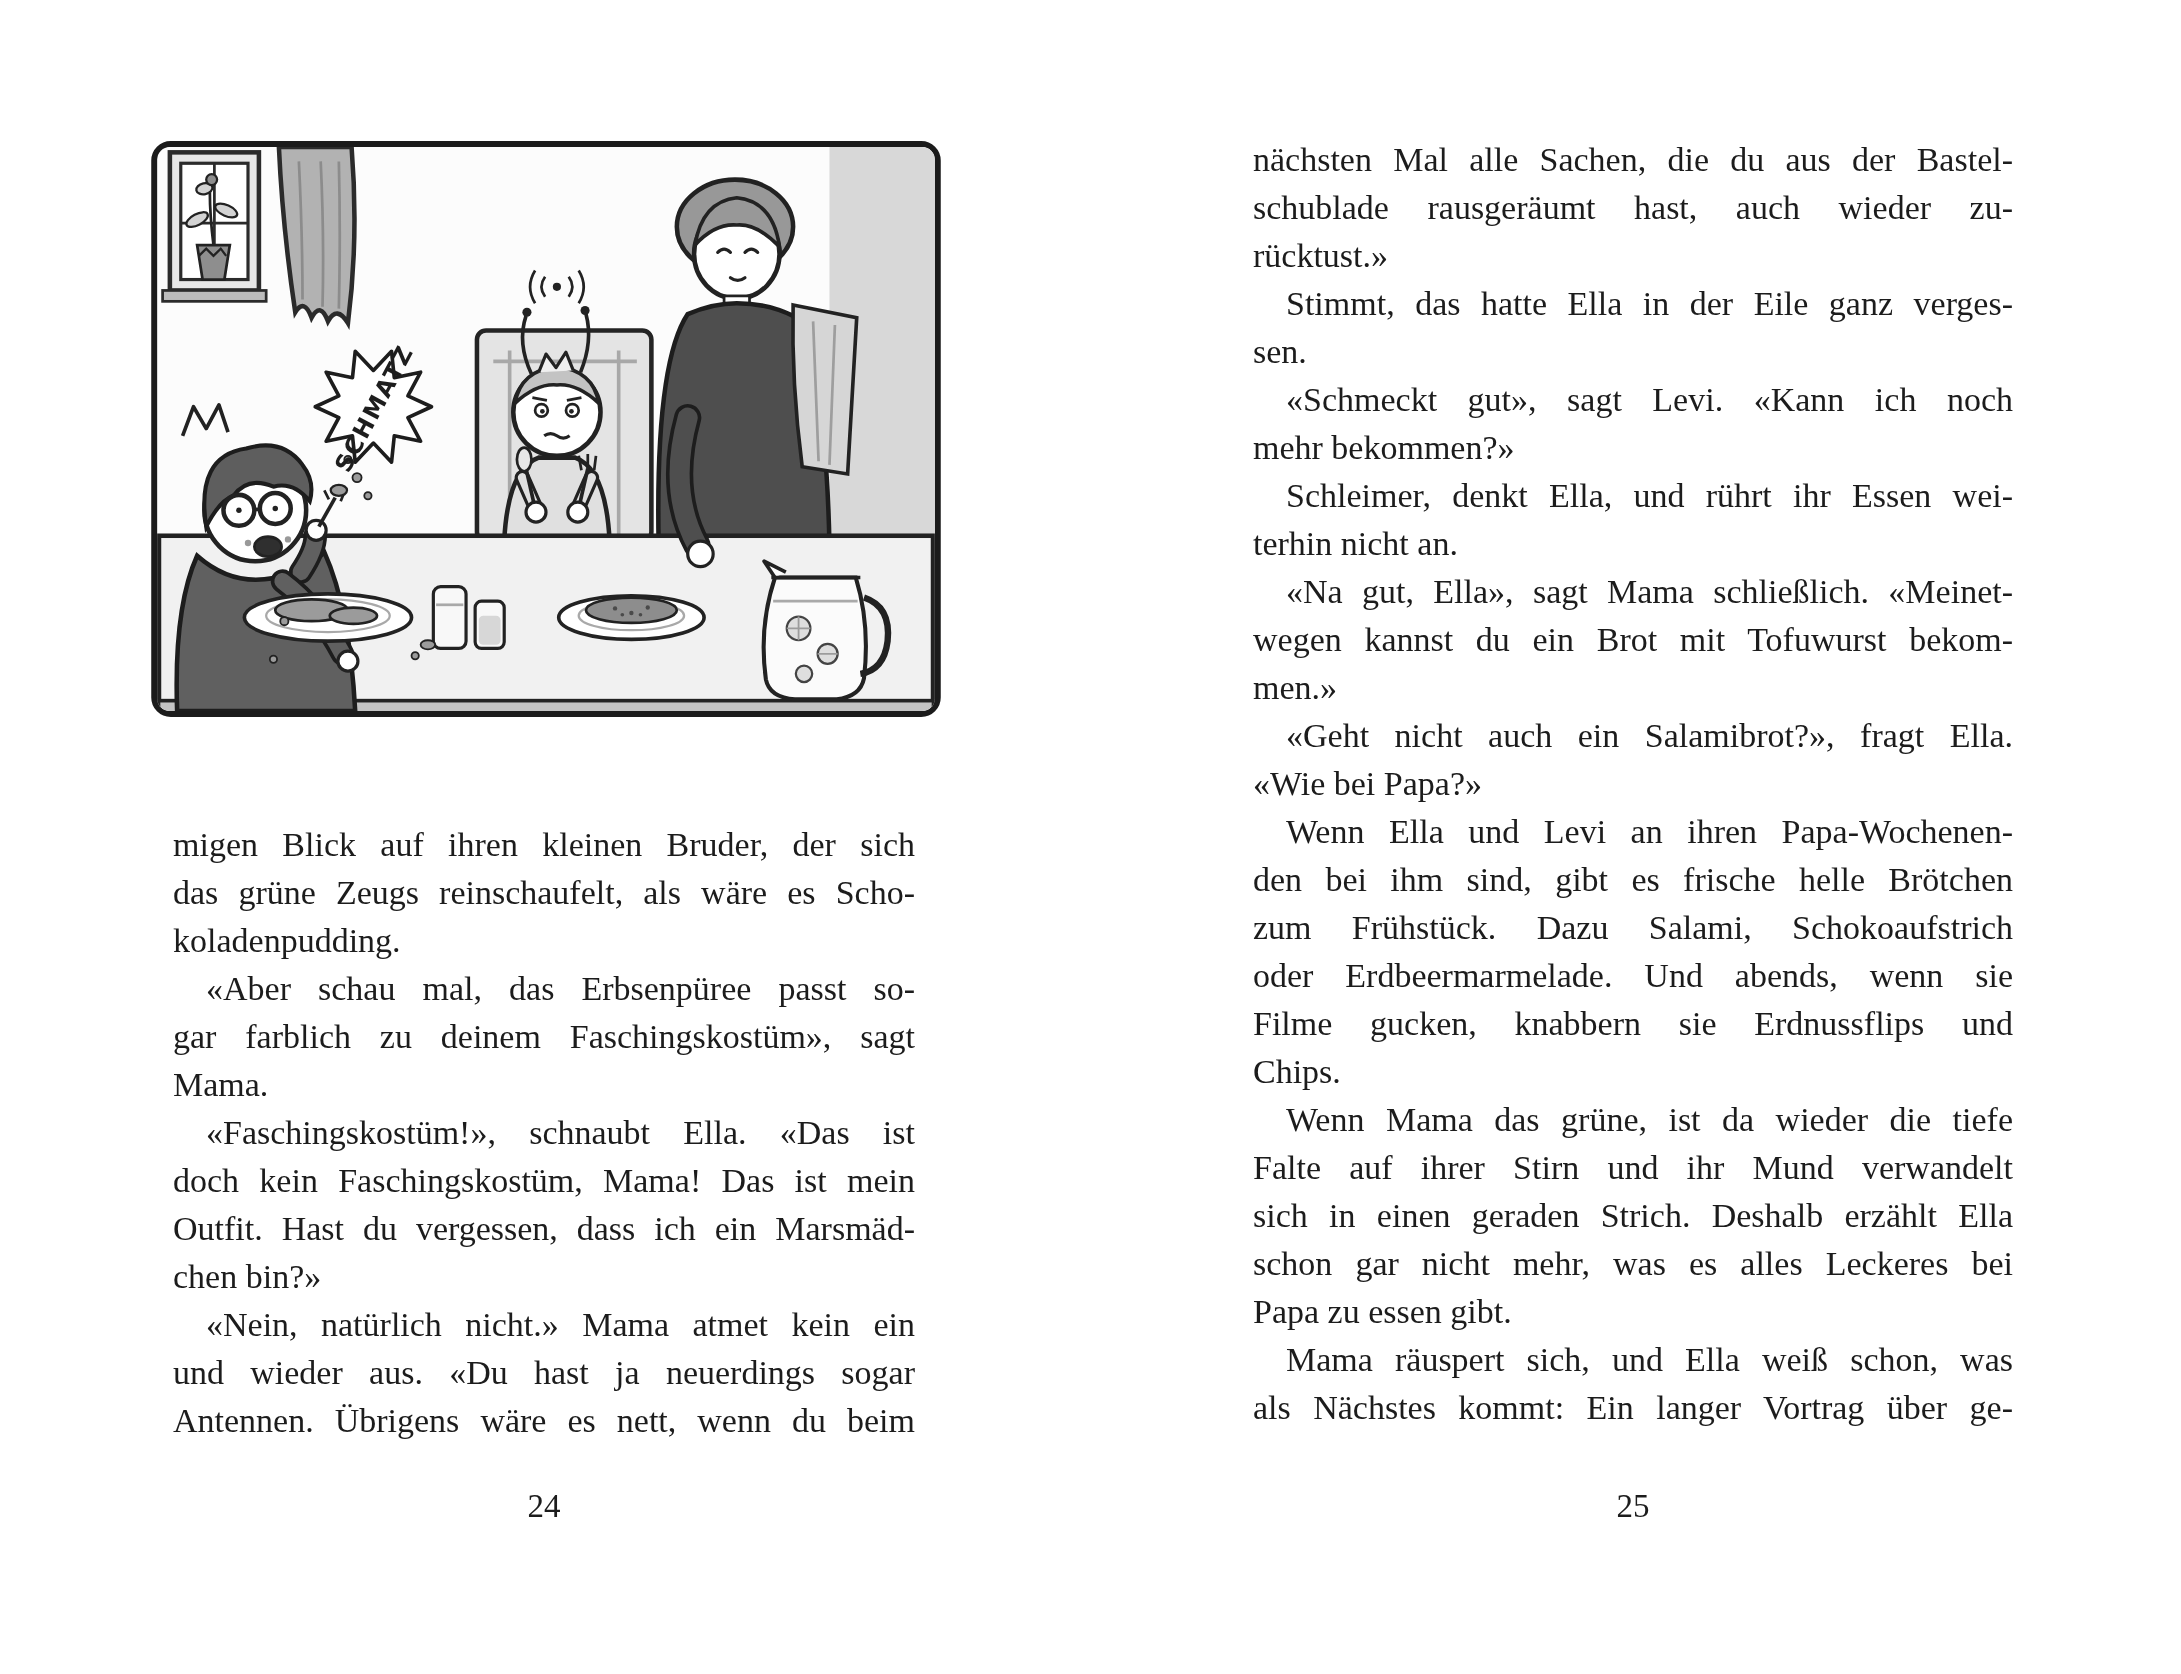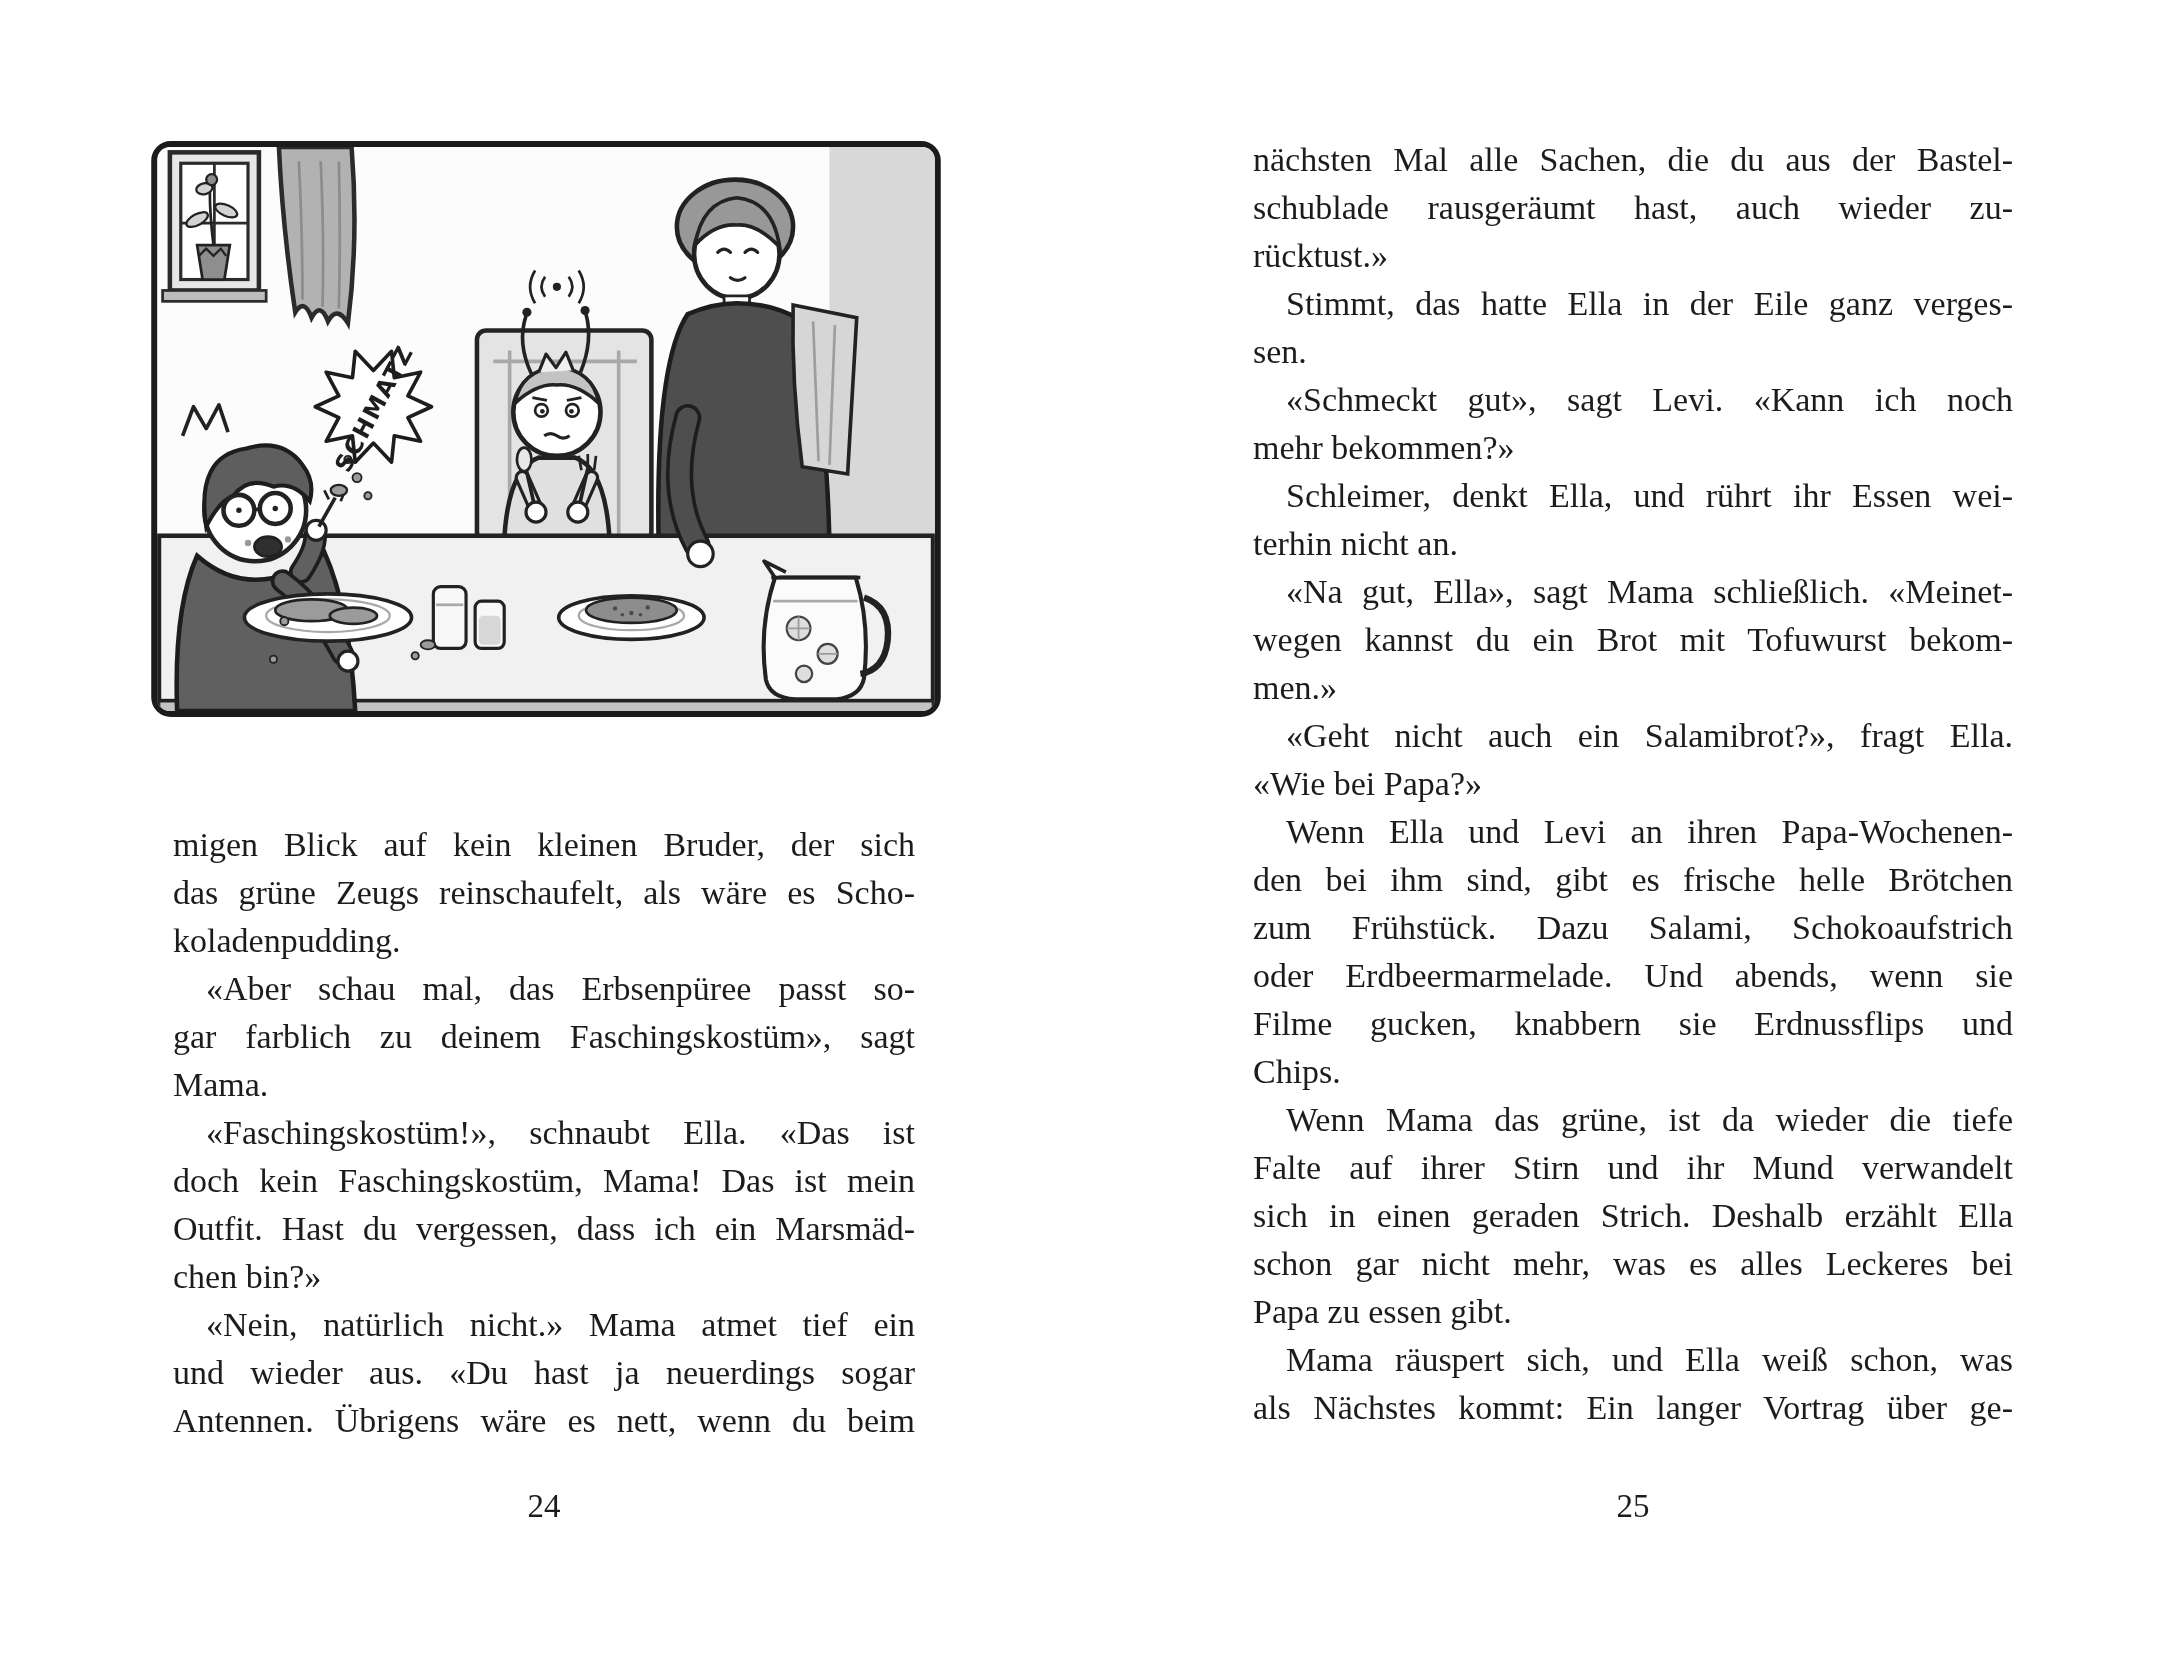--- a/index.html
+++ b/index.html
@@ -221,31 +221,31 @@
 
           <g>
             <polygon points="314,298 288,310 302,336 273,330 270,359 250,338 230,359 227,330 198,336 212,310 186,298 212,286 198,260 227,266 230,237 250,258 270,237 273,266 302,260 288,286" fill="#ffffff" stroke="#1d1d1d" stroke-width="4" stroke-linejoin="round"></polygon>
             <text transform="translate(251,300) rotate(-62)" text-anchor="middle" dominant-baseline="central" font-family="'DejaVu Sans', sans-serif" font-size="26" font-weight="bold" letter-spacing="2" fill="#1d1d1d">SCHMATZ</text>
           </g>
         </g>
       </svg>
     </figure>
 
     <div class="textblock">
-        <div class="line just">migen Blick auf kein kleinen Bruder, der sich</div>
+        <div class="line just">migen Blick auf ihren kleinen Bruder, der sich</div>
         <div class="line just">das grüne Zeugs reinschaufelt, als wäre es Scho-</div>
         <div class="line">koladenpudding.</div>
         <div class="line indent just">«Aber schau mal, das Erbsenpüree passt so-</div>
         <div class="line just">gar farblich zu deinem Faschingskostüm», sagt</div>
         <div class="line">Mama.</div>
         <div class="line indent just">«Faschingskostüm!», schnaubt Ella. «Das ist</div>
         <div class="line just">doch kein Faschingskostüm, Mama! Das ist mein</div>
         <div class="line just">Outfit. Hast du vergessen, dass ich ein Marsmäd-</div>
         <div class="line">chen bin?»</div>
-        <div class="line indent just">«Nein, natürlich nicht.» Mama atmet tief ein</div>
+        <div class="line indent just">«Nein, natürlich nicht.» Mama atmet kein ein</div>
         <div class="line just">und wieder aus. «Du hast ja neuerdings sogar</div>
         <div class="line just">Antennen. Übrigens wäre es nett, wenn du beim</div>
       </div>
     <div class="pagenum">24</div>
   </div>
 
   <div class="page page-right">
     <div class="textblock">
         <div class="line just">nächsten Mal alle Sachen, die du aus der Bastel-</div>
         <div class="line just">schublade rausgeräumt hast, auch wieder zu-</div>

